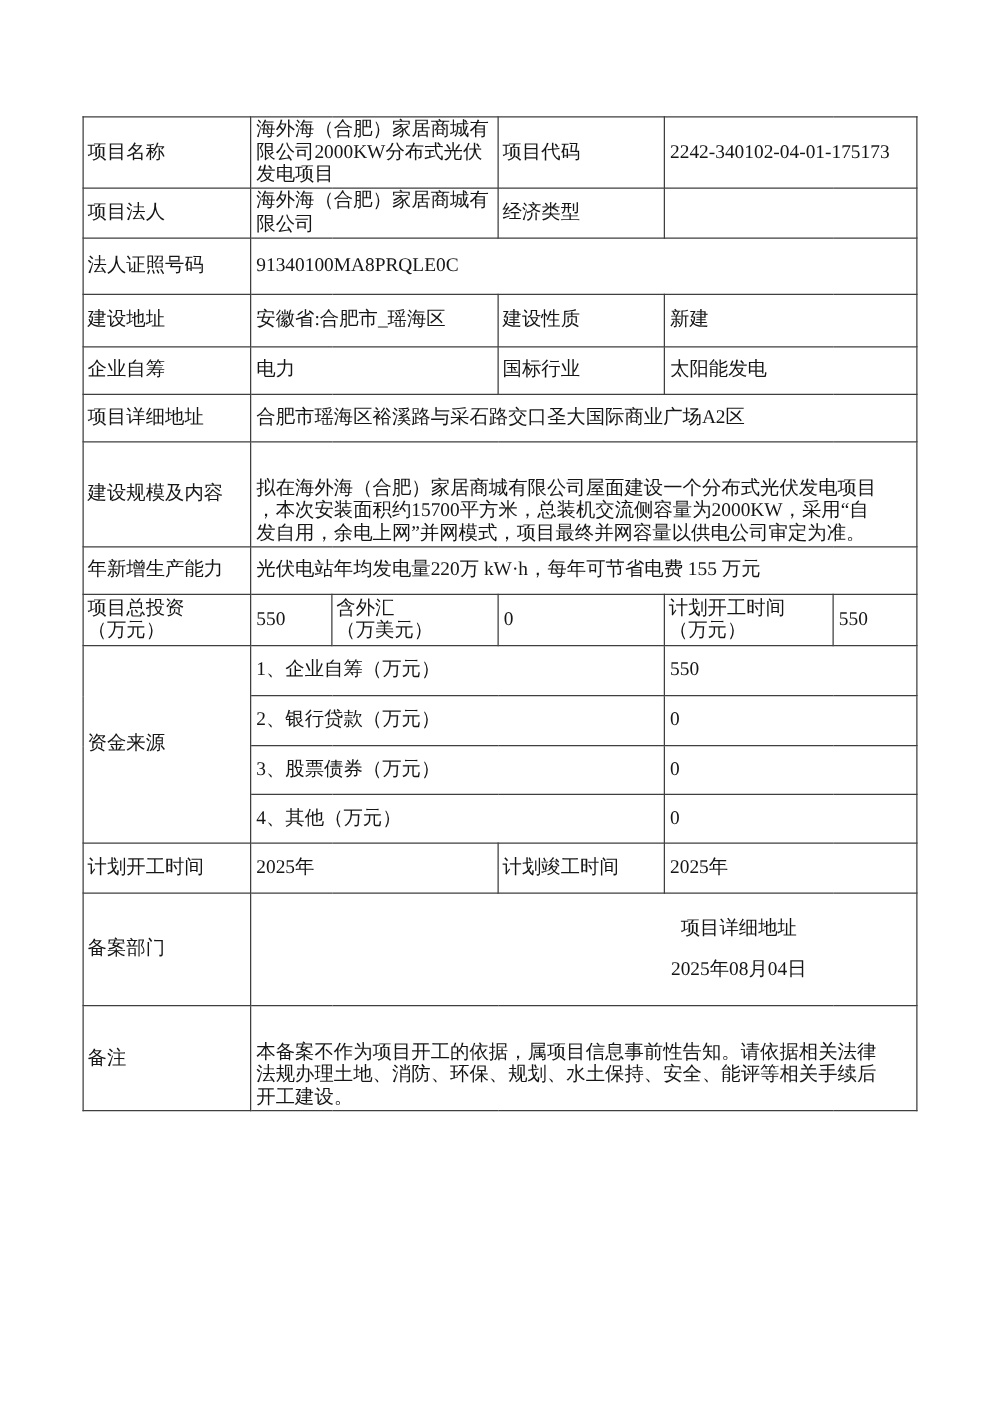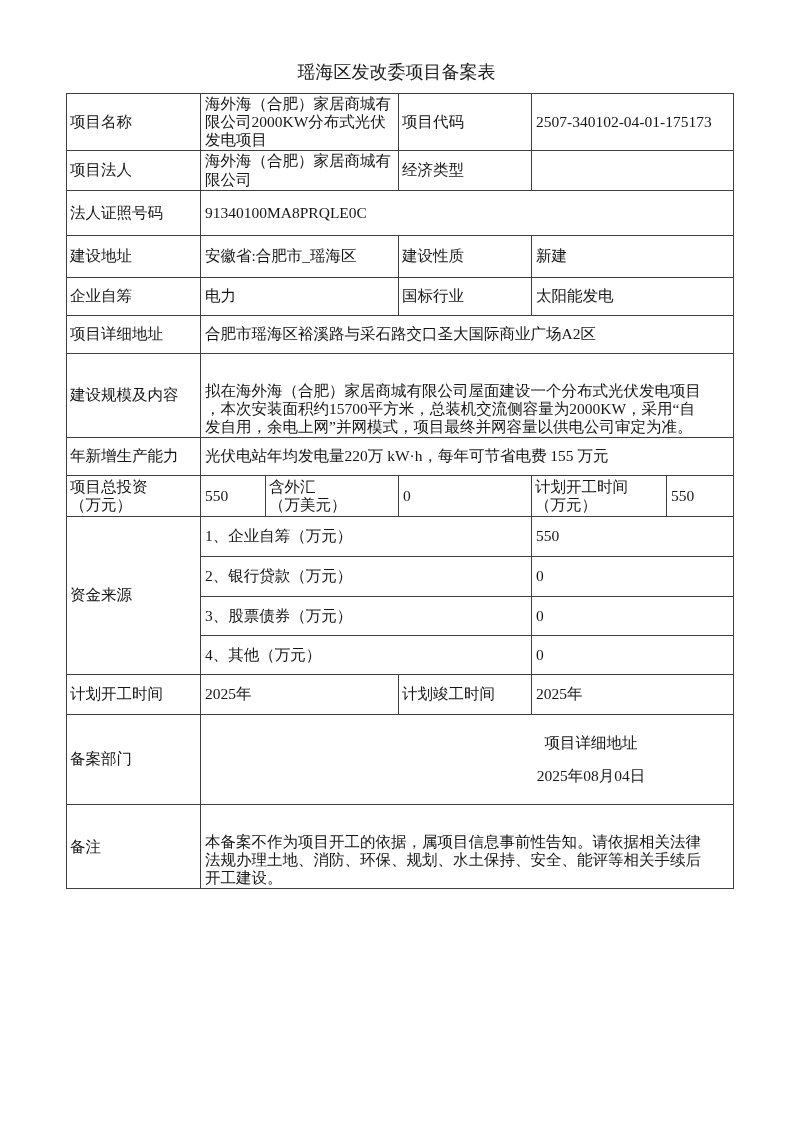--- a/index.html
+++ b/index.html
@@ -44,38 +44,37 @@
     font-size:15.5px;line-height:25px;
     word-break:break-all;line-break:anywhere;
     color:#161616;
   }
 </style>
 </head>
 <body>
 
 <div class="page">
 
-  <div class="doc-title">瑶海区发改委项目备案表</div>
 
   <table class="form">
     <colgroup>
       <col style="width:134px">
         <col style="width:65px">
         <col style="width:133px">
       <col style="width:133px">
         <col style="width:135px">
         <col style="width:67px">
     </colgroup>
     <tbody>
 
       <tr style="height:55px">
         <td class="lab">项目名称</td>
         <td class="val wrap" colspan="2">海外海（合肥）家居商城有限公司2000KW分布式光伏发电项目</td>
         <td class="lab">项目代码</td>
-        <td class="val" colspan="2">2507-340102-04-01-175173</td>
+        <td class="val" colspan="2">2242-340102-04-01-175173</td>
       </tr>
 
       <tr style="height:37px">
         <td class="lab">项目法人</td>
         <td class="val wrap" colspan="2">海外海（合肥）家居商城有限公司</td>
         <td class="lab">经济类型</td>
         <td class="val" colspan="2"></td>
       </tr>
 
       <tr style="height:45px">

